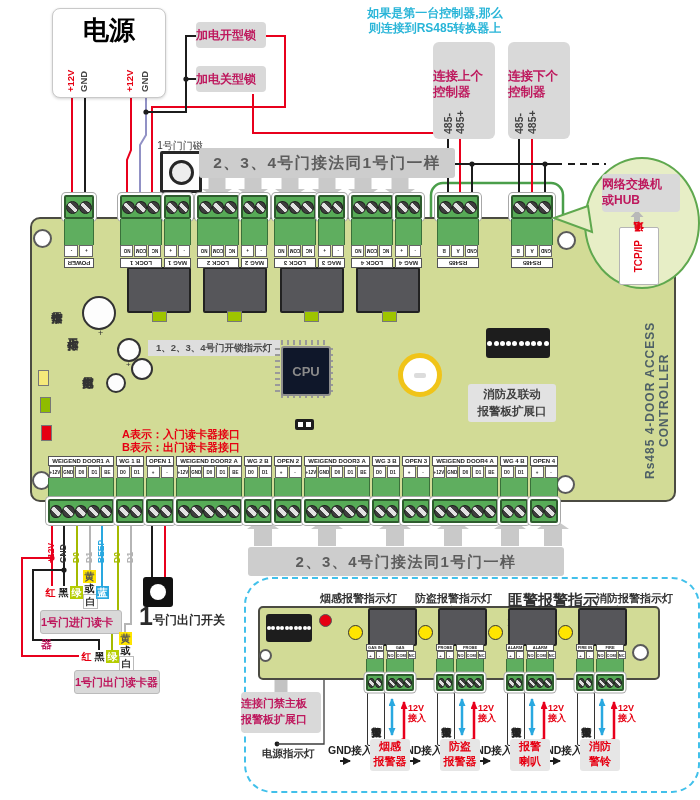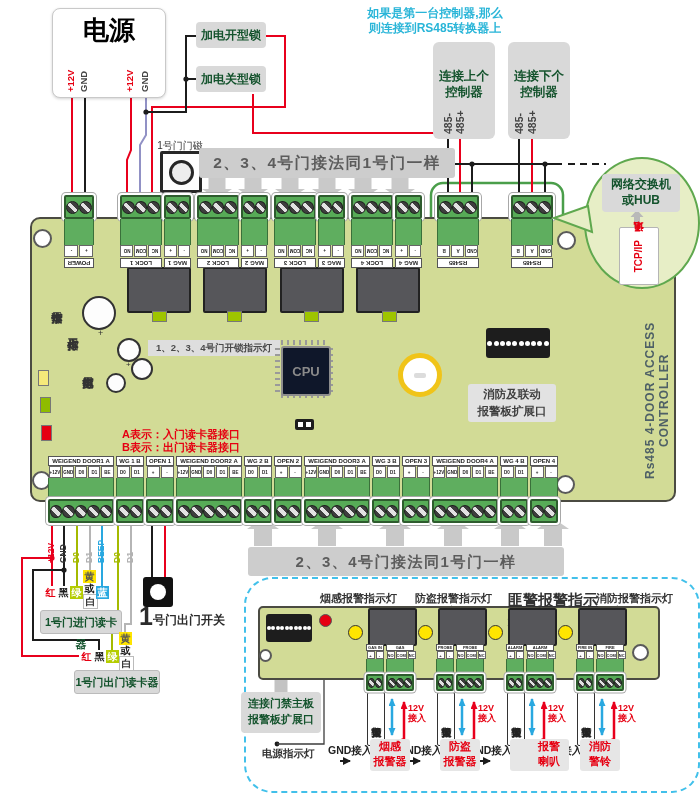--- a/index.html
+++ b/index.html
@@ -8,21 +8,21 @@
   .abs{position:absolute;}
   .pre{white-space:pre-line;}
   .vd{writing-mode:vertical-rl;}                 
   .vu{writing-mode:vertical-rl;transform:rotate(180deg);} 
   .flip{transform:rotate(180deg);}
   svg{position:absolute;left:0;top:0;}
   
   .pcb{position:absolute;background:#d2db96;border:2px solid #4b4b42;border-radius:10px;z-index:1;}
   .comp{position:absolute;z-index:3;}
   
-  .gbox{background:#d9d9d9;border-radius:5px;color:#14532d;font-weight:bold;text-align:center;}
+  .gbox{background:#d9d9d9;border-radius:5px;color:#be185d;font-weight:bold;}
   
   .banner{background:#cdcdcd;border-radius:3px;color:#5c5c5c;font-weight:bold;text-align:center;letter-spacing:1.5px;}
   
   .term{position:absolute;display:flex;flex-direction:column;z-index:3;}
   .tterm{top:195px;} .bterm{top:455px;} .aterm2{top:643px;}
   .screws{display:flex;align-items:center;justify-content:space-evenly;background:#57ab57;
           border:2px solid #2e5c2e;box-shadow:0 0 0 2px #fff,0 0 0 3px #a8a8a8;border-radius:2px;height:20px;}
   .screw{width:11px;height:11px;border-radius:50%;border:1px solid #1f1f1f;
          background:linear-gradient(45deg,#3e3e3e 38%,#e2e2e2 38% 62%,#3e3e3e 62%);}
   .screw.sm{width:8px;height:8px;}
@@ -372,21 +372,21 @@
 
   <div class="abs comp" style="left:328px;top:744px;font-size:10.5px;font-weight:bold;color:#222;">GND接入</div>
   <div class="abs comp" style="left:398px;top:744px;font-size:10.5px;font-weight:bold;color:#222;">GND接入</div>
   <div class="abs comp" style="left:468px;top:744px;font-size:10.5px;font-weight:bold;color:#222;">GND接入</div>
   <div class="abs comp" style="left:538px;top:744px;font-size:10.5px;font-weight:bold;color:#222;">GND接入</div>
 
   <div class="abs comp pre" style="left:370px;top:739px;width:40px;height:32px;background:#e6e6e6;border-radius:3px;text-align:center;font-size:11px;line-height:15px;font-weight:bold;color:#e60012;">烟感
 报警器</div>
   <div class="abs comp pre" style="left:440px;top:739px;width:40px;height:32px;background:#e6e6e6;border-radius:3px;text-align:center;font-size:11px;line-height:15px;font-weight:bold;color:#e60012;">防盗
 报警器</div>
-  <div class="abs comp pre" style="left:510px;top:739px;width:40px;height:32px;background:#e6e6e6;border-radius:3px;text-align:center;font-size:11px;line-height:15px;font-weight:bold;color:#e60012;padding-left:19px;">报警
+  <div class="abs comp pre" style="left:510px;top:739px;width:40px;height:32px;background:#e6e6e6;border-radius:3px;text-align:center;font-size:11px;line-height:15px;font-weight:bold;color:#e60012;">报警
 喇叭</div>
   <div class="abs comp pre" style="left:580px;top:739px;width:40px;height:32px;background:#e6e6e6;border-radius:3px;text-align:center;font-size:11px;line-height:15px;font-weight:bold;color:#e60012;">消防
 警铃</div>
 
   <div class="abs comp gbox pre" style="left:241px;top:692px;width:80px;height:38px;font-size:11px;line-height:16px;padding-top:3px;border-radius:4px;">连接门禁主板
 报警板扩展口</div>
   <div class="abs comp" style="left:262px;top:747px;font-size:10.5px;font-weight:bold;color:#333;">电源指示灯</div>
 
   <div class="abs" style="left:584px;top:157px;width:112px;height:128px;background:#e7eec6;border:2px solid #5fa84e;border-radius:50%;z-index:5;"></div>
   <svg id="topsvg" width="700" height="800" viewBox="0 0 700 800" style="z-index:6;">

